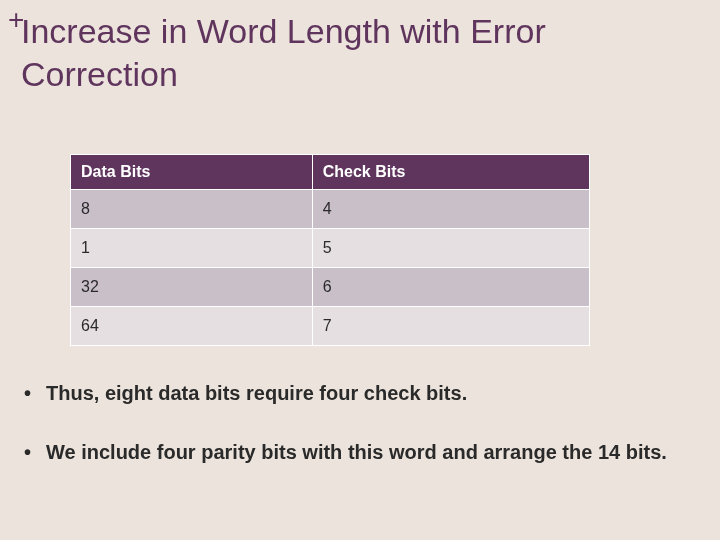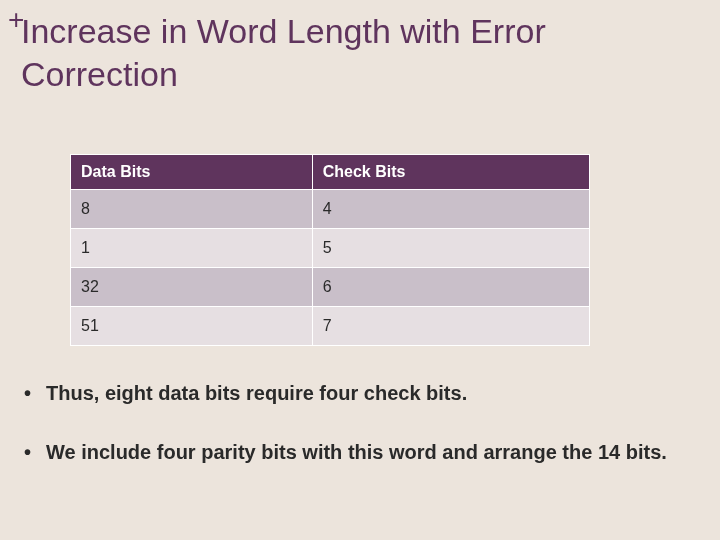--- a/index.html
+++ b/index.html
@@ -118,21 +118,21 @@
       </tr>
       <tr>
         <td>1</td>
         <td>5</td>
       </tr>
       <tr>
         <td>32</td>
         <td>6</td>
       </tr>
       <tr>
-        <td>51</td>
+        <td>64</td>
         <td>7</td>
       </tr>
     </tbody>
   </table>
 
   <div class="bullets">
     <ul>
       <li>Thus, eight data bits require four check bits.</li>
       <li>We include four parity bits with this word and arrange the 14 bits.</li>
     </ul>

